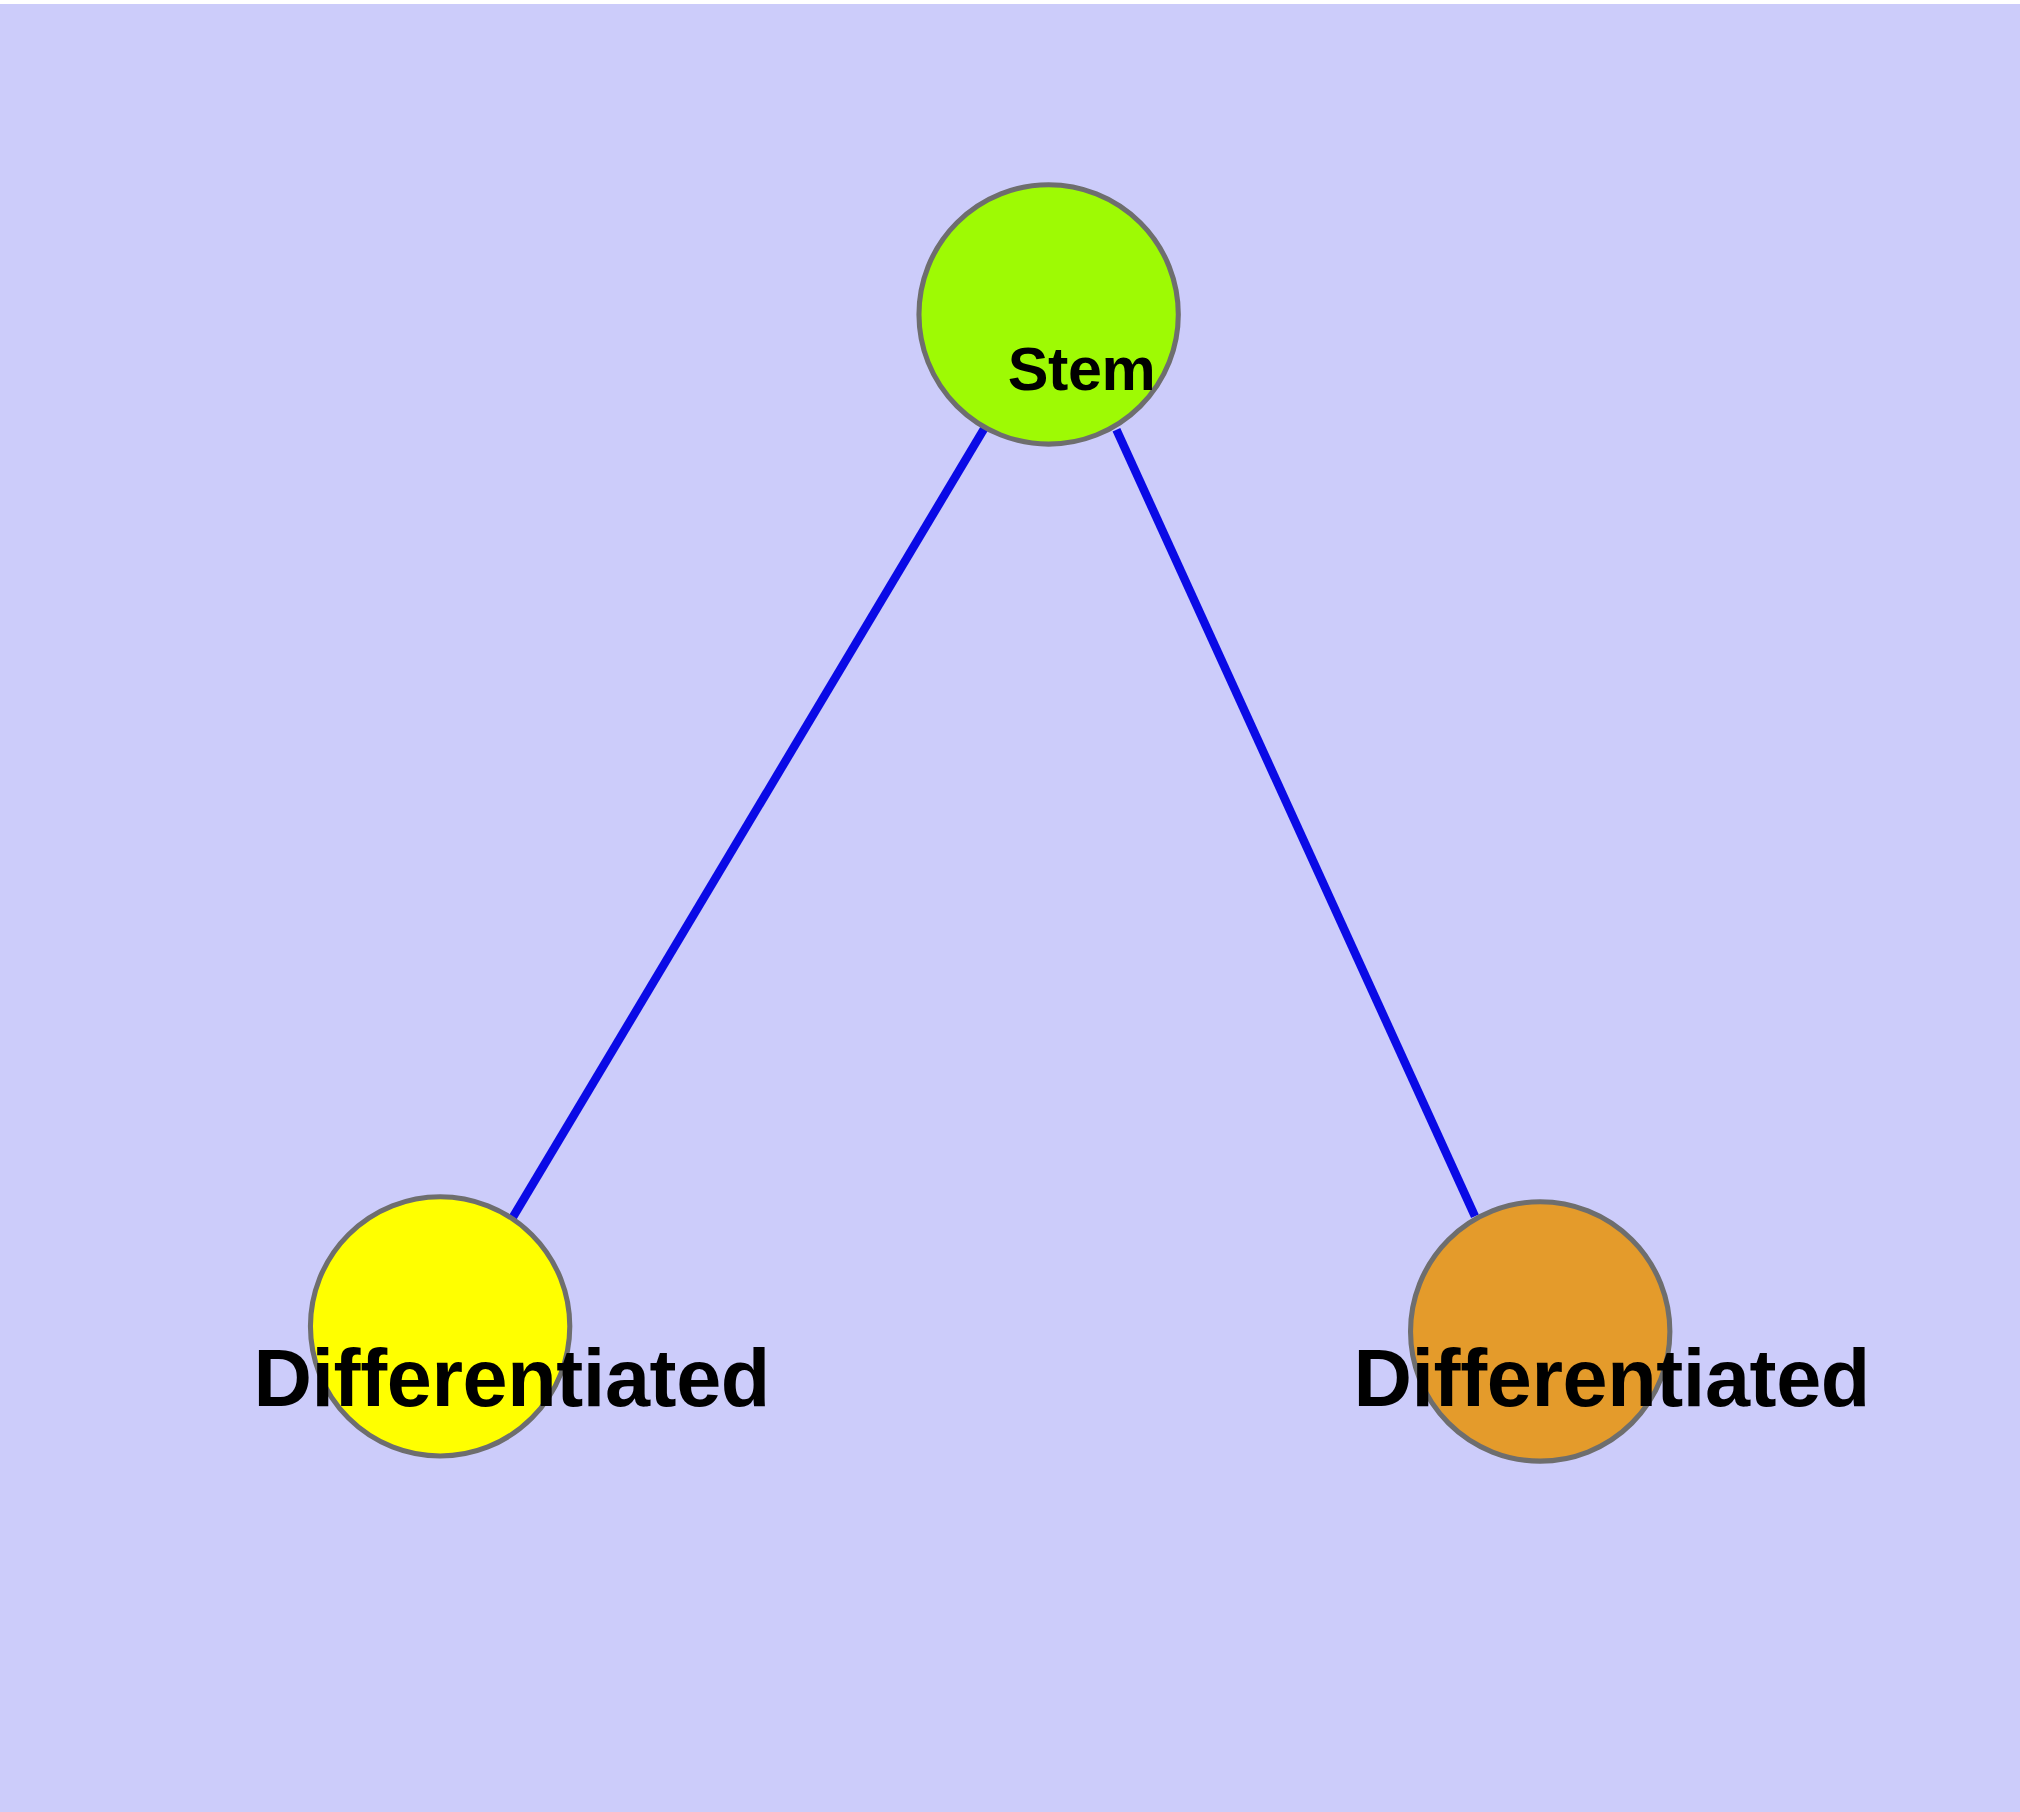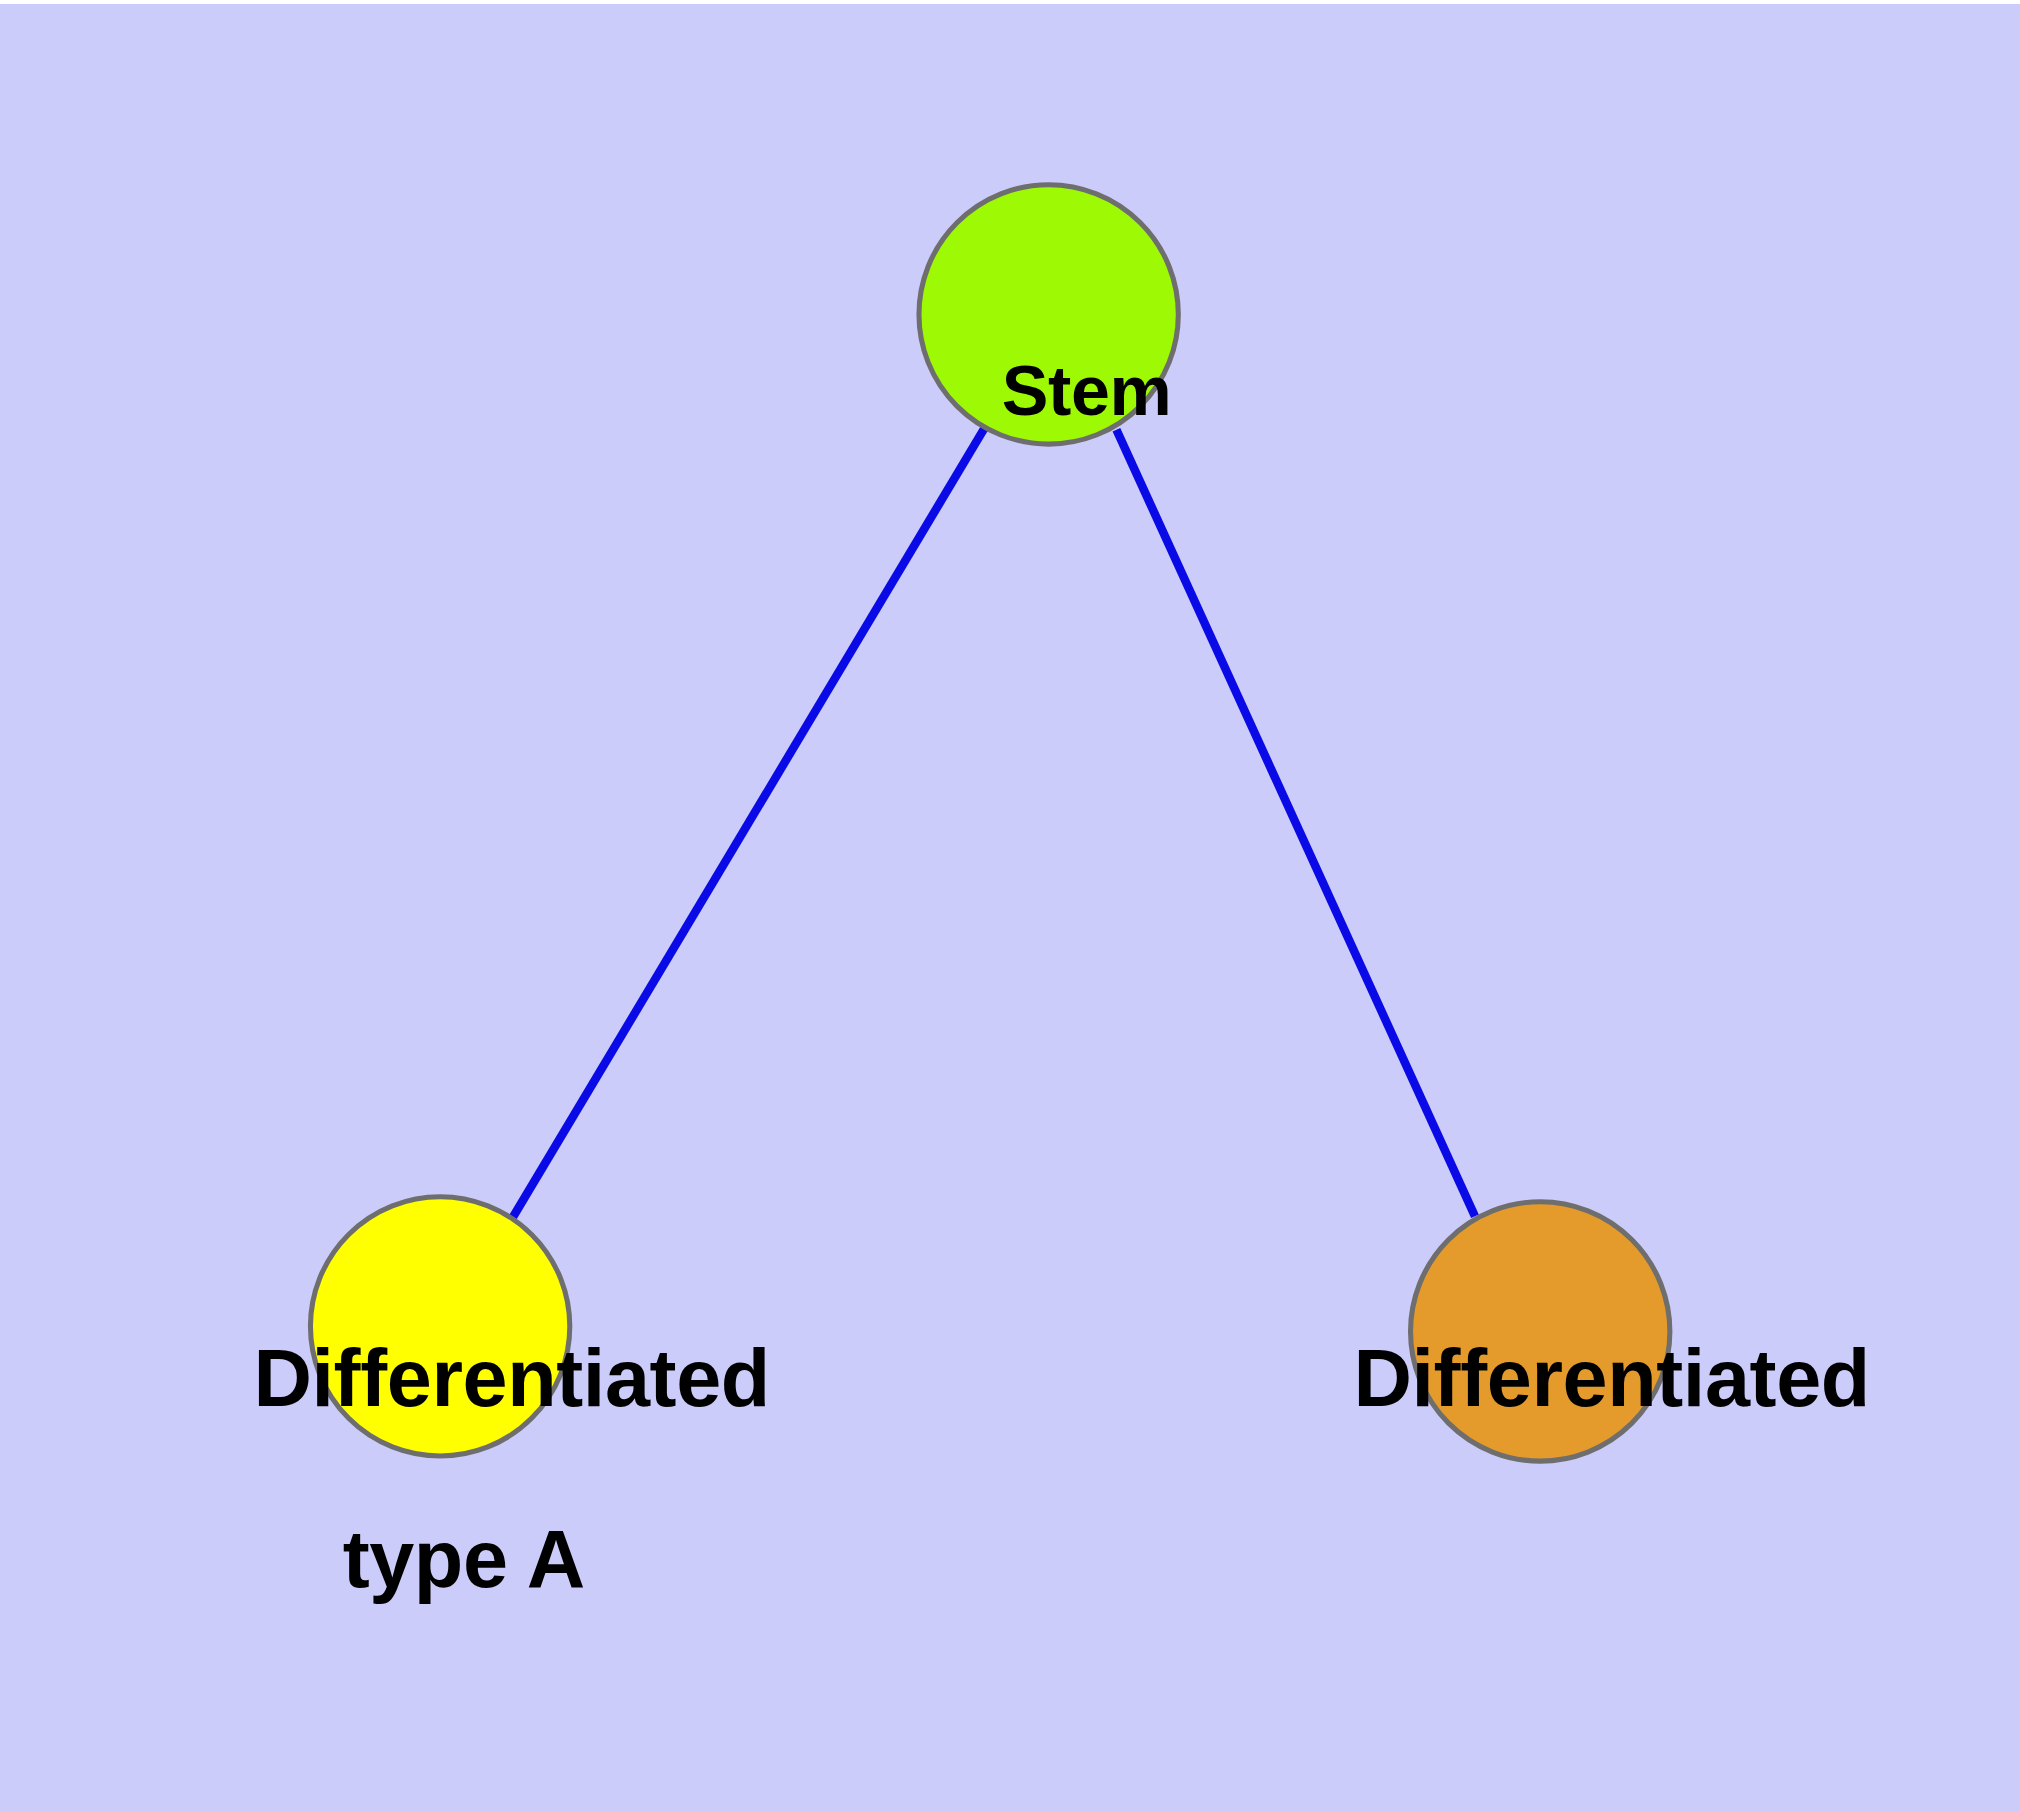--- a/index.html
+++ b/index.html
@@ -34,23 +34,23 @@
     position: absolute;
     color: #000000;
     font-weight: bold;
     text-align: center;
     line-height: 1.12;
     white-space: pre;
     letter-spacing: -0.4px;
     pointer-events: none;
   }
   #label-stem {
-    font-size: 70px;
+    font-size: 61px;
     left: 794px;
-    top: 274px;
+    top: 267px;
     width: 509px;
   }
   #label-type-a {
     font-size: 81px;
     left: 165px;
     top: 1242px;
     width: 509px;
   }
   #label-type-b {
     font-size: 81px;
@@ -79,21 +79,20 @@
       <circle cx="1817" cy="1571" r="153" fill="#e49b2b" stroke="#6e6e6e" stroke-width="6"></circle>
     </g>
   </svg>
 
   <div class="node-label" id="label-stem" style="color: rgb(0, 0, 0);">
     <span>Stem</span>
   </div>
 
   <div class="node-label" id="label-type-a" style="color: rgb(0, 0, 0);">
     <span>Differentiated</span><br>
-    <span>type A</span>
   </div>
 
   <div class="node-label" id="label-type-b" style="color: rgb(0, 0, 0);">
     <span>Differentiated</span><br>
   </div>
 
 </div>
 
 
 </body></html>

